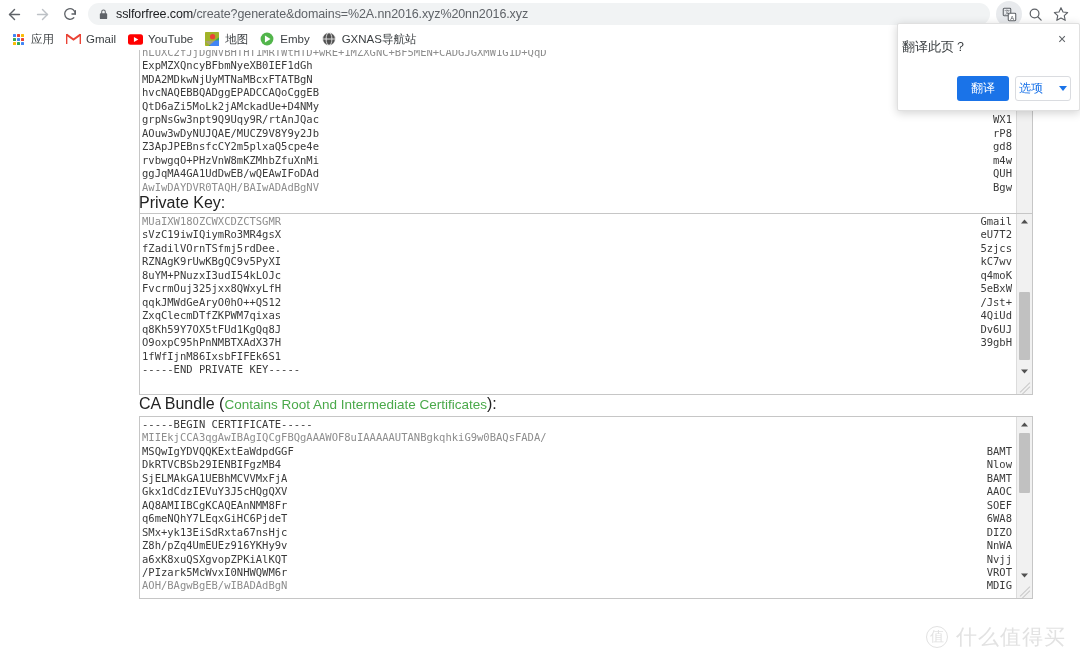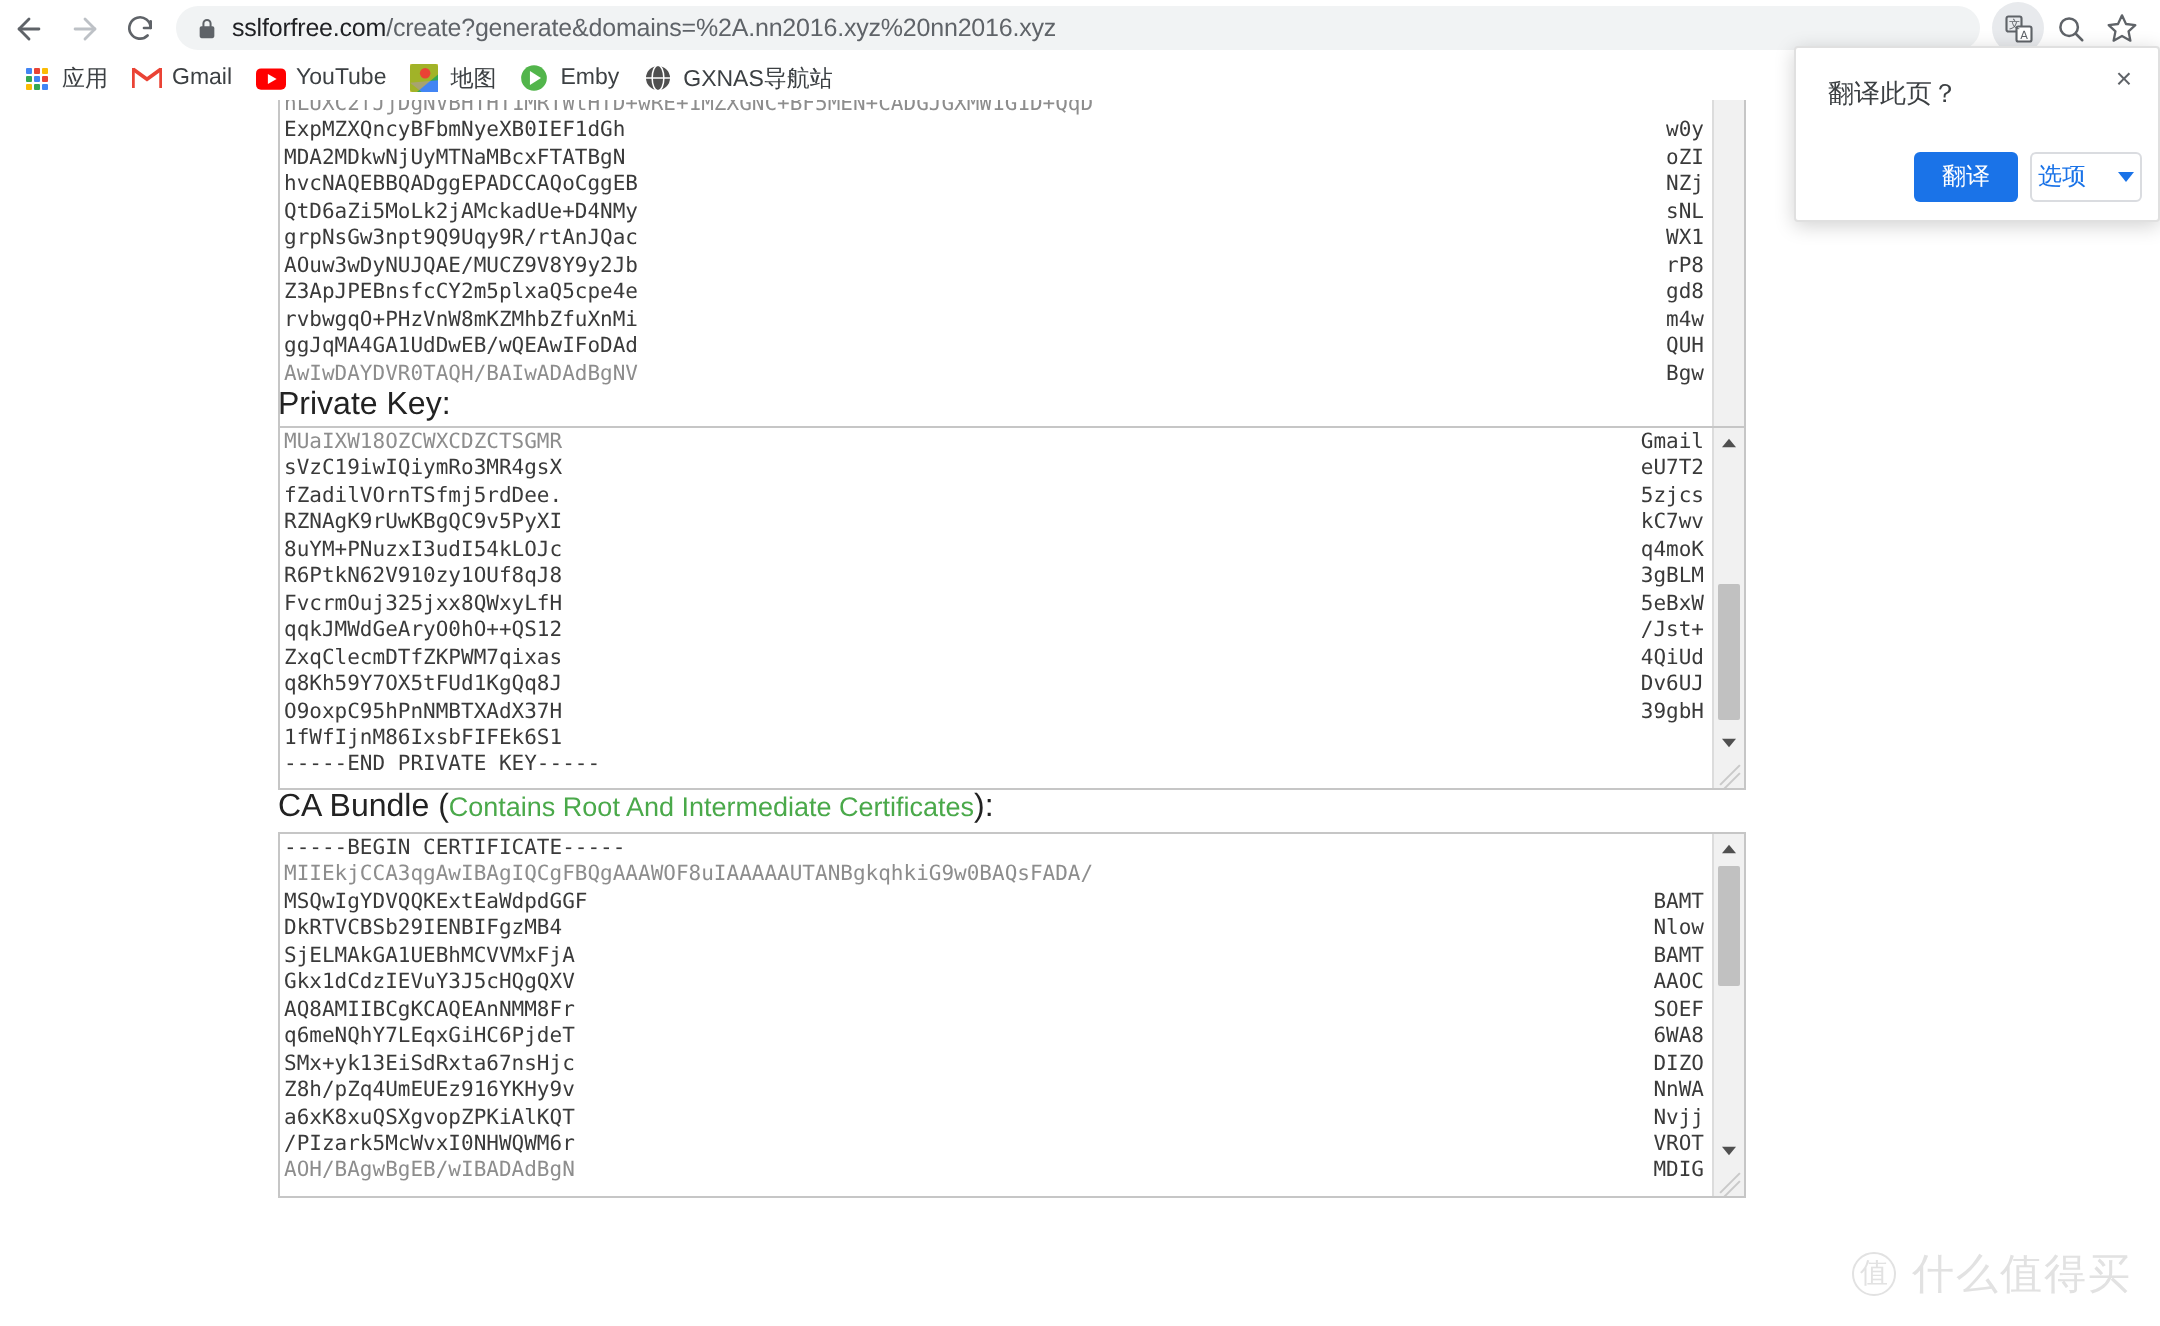--- a/index.html
+++ b/index.html
@@ -71,21 +71,21 @@
     background: #ffffff; overflow: hidden;
   }
 
   .section-label {
     font-size: 16px; color: #222222; font-weight: normal;
     margin: 0 0 3px 0; padding-left: 139px;
   }
   .section-label .hint { color: #4aa94a; font-size: 13.5px; }
 
   .cert-box {
-    position: absolute; left: 139px; width: 734px;
+    position: absolute; left: 139px; width: 894px;
     border: 1px solid #c6c6c6;
     background: #ffffff;
     overflow: hidden;
   }
   .cert-inner {
     position: absolute; left: 0; top: 0; right: 16px; bottom: 0;
     overflow: hidden;
     padding: 1px 0 0 2px;
   }
   .cert-line {
@@ -140,21 +140,21 @@
   #watermark .wm-text { font-size: 21px; letter-spacing: 1px; }
 
   
   #translate-bubble {
     position: absolute; left: 897px; top: 23px; width: 183px; height: 88px;
     background: #ffffff; border: 1px solid #e0e0e0;
     box-shadow: 0 2px 10px rgba(0,0,0,0.18);
     border-radius: 2px;
   }
   #translate-title {
-    position: absolute; left: 16px; top: 14px;
+    position: absolute; left: 4px; top: 14px;
     font-size: 13px; color: #3c4043;
   }
   #translate-close {
     position: absolute; right: 8px; top: 6px; width: 18px; height: 18px;
     display: flex; align-items: center; justify-content: center;
     color: #5f6368; font-size: 14px; cursor: pointer;
   }
   #translate-accept {
     position: absolute; left: 59px; top: 52px; width: 52px; height: 25px;
     background: #1a73e8; color: #fff; border: none; border-radius: 3px;
@@ -390,24 +390,20 @@
       </div>
       <div class="cert-line">
         <span>RZNAgK9rUwKBgQC9v5PyXI</span>
         <span class="tail">kC7wv</span>
       </div>
       <div class="cert-line">
         <span>8uYM+PNuzxI3udI54kLOJc</span>
         <span class="tail">q4moK</span>
       </div>
       <div class="cert-line">
-        <span>R6PtkN62V910zy1OUf8qJ8</span>
-        <span class="tail">3gBLM</span>
-      </div>
-      <div class="cert-line">
         <span>FvcrmOuj325jxx8QWxyLfH</span>
         <span class="tail">5eBxW</span>
       </div>
       <div class="cert-line">
         <span>qqkJMWdGeAryO0hO++QS12</span>
         <span class="tail">/Jst+</span>
       </div>
       <div class="cert-line">
         <span>ZxqClecmDTfZKPWM7qixas</span>
         <span class="tail">4QiUd</span>

